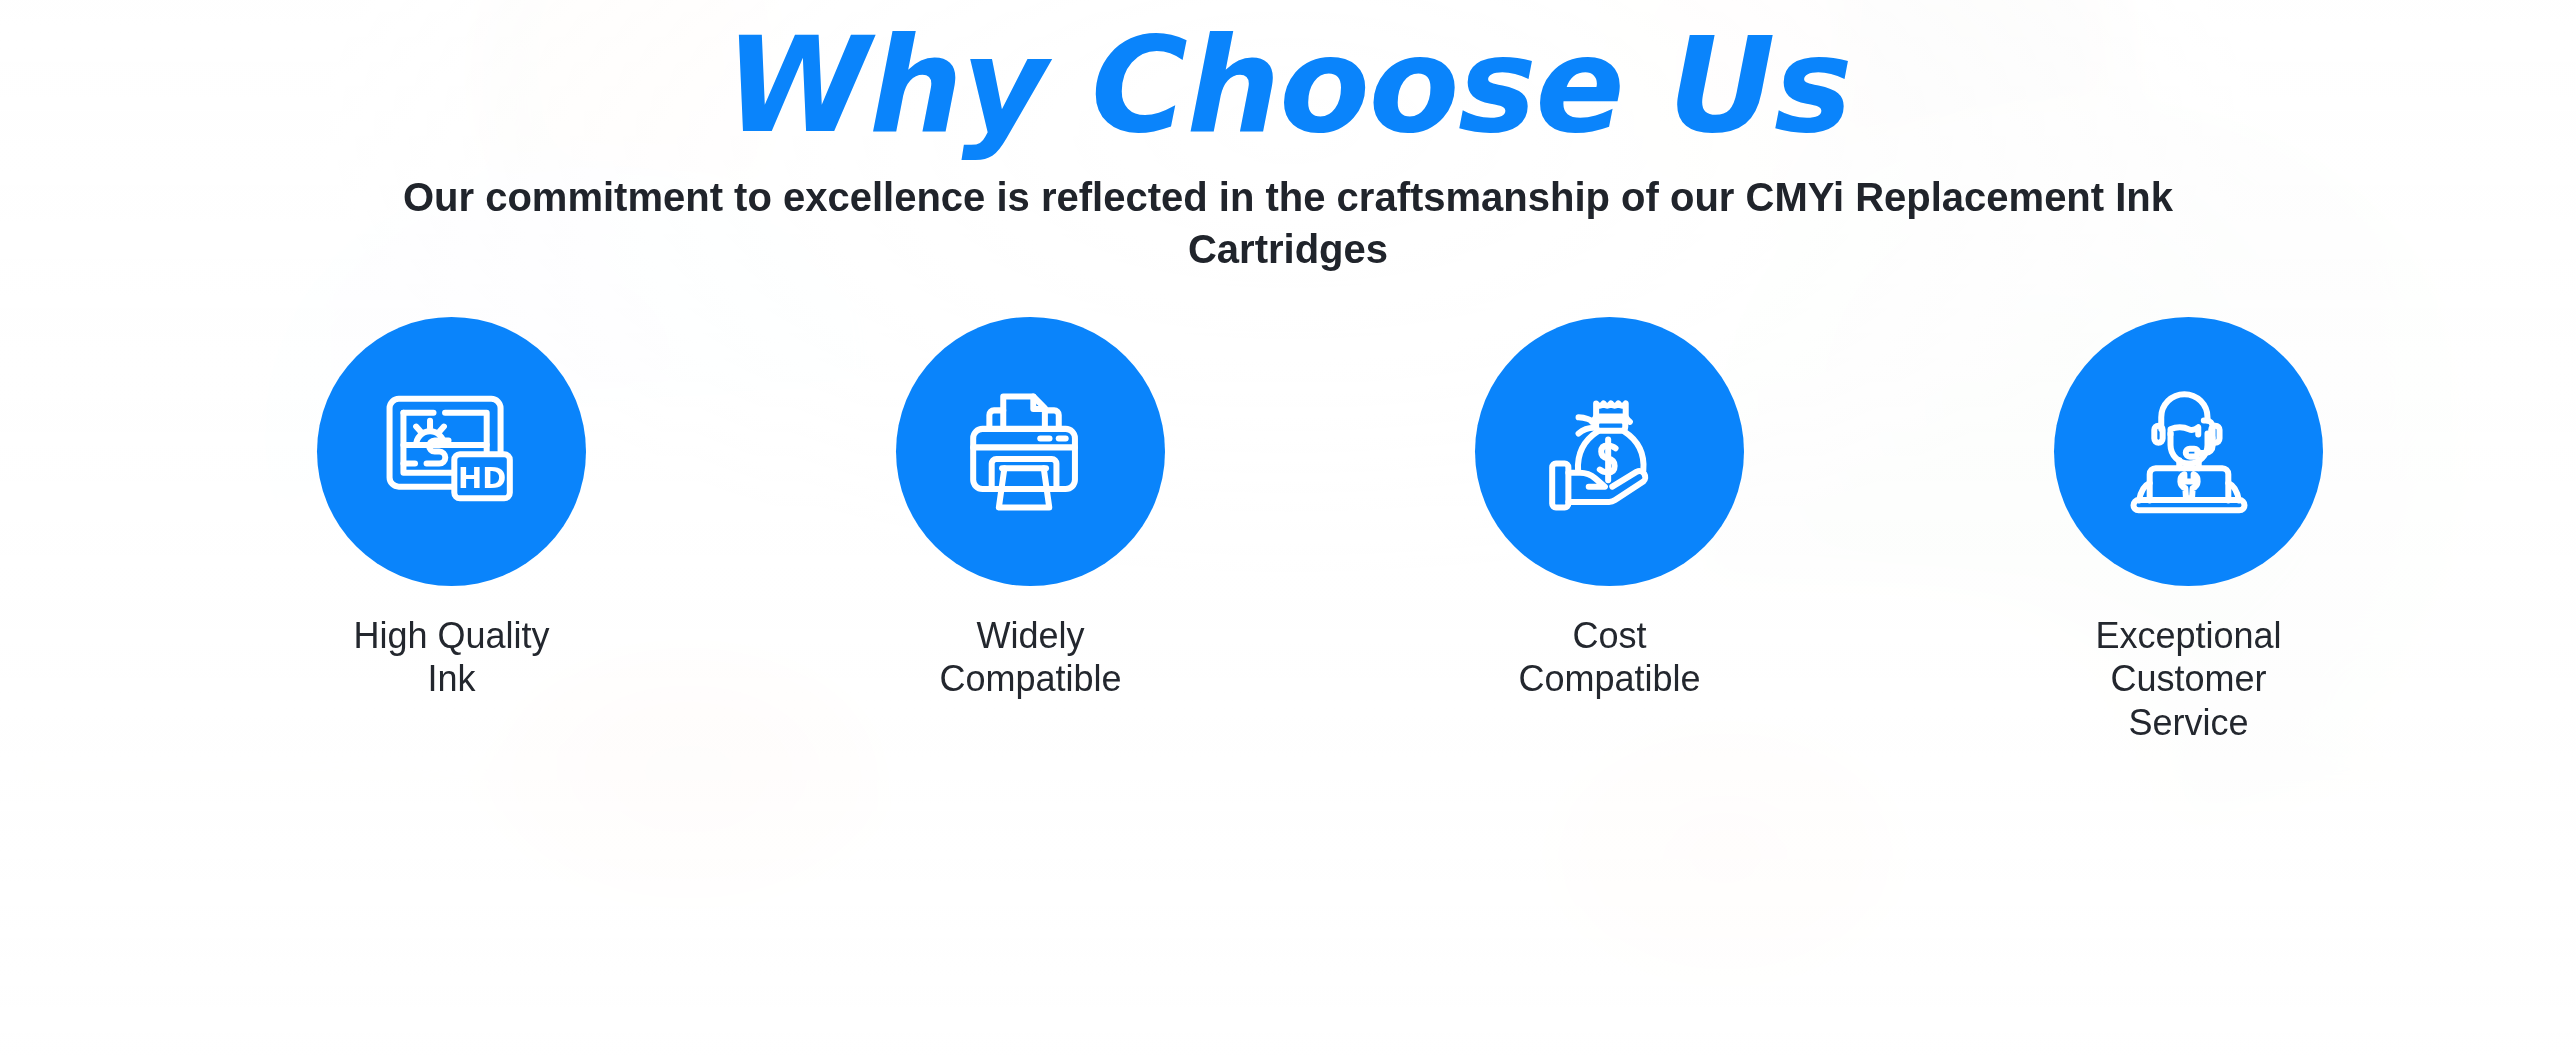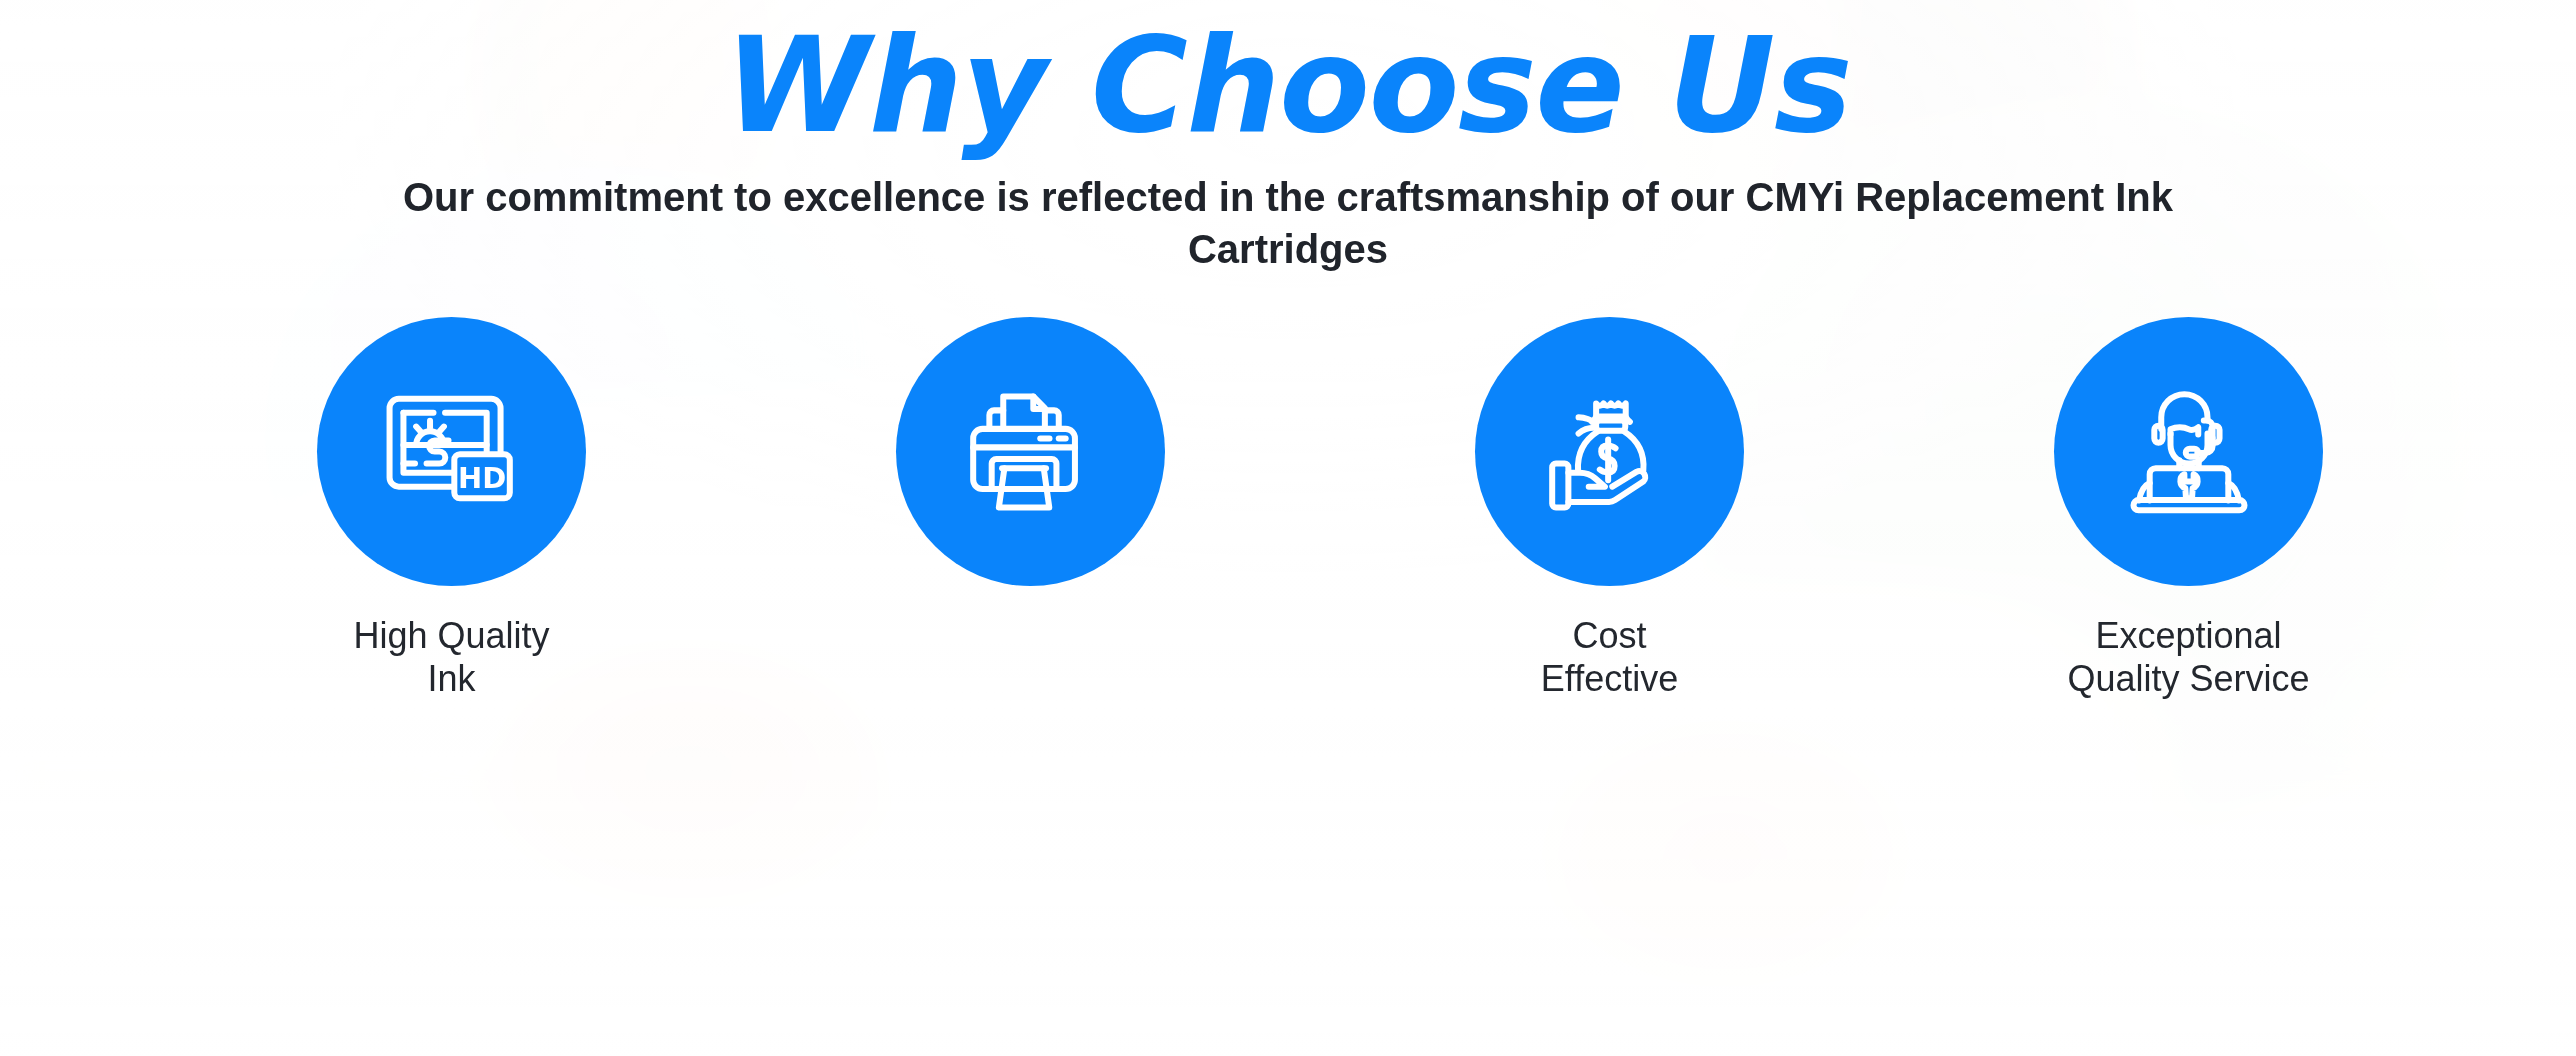--- a/index.html
+++ b/index.html
@@ -222,20 +222,22 @@
               <rect x="7" y="22" width="44" height="26" rx="4"></rect>
               <path d="M7 30h44"></path>
               <path d="M36 26.2h4"></path>
               <path d="M44 26.2h3"></path>
               <path d="M15 48V37a2 2 0 0 1 2-2h24a2 2 0 0 1 2 2v11"></path>
               <path d="M19.5 39h19"></path>
               <path d="M20.5 39l-2.4 17h21.8L37.5 39"></path>
             </svg>
           </span>
         </div>
+        <div class="feature-label">Widely
+Compatible</div>
       </div>
 
       <div class="feature">
         <div class="icon-circle">
           <span>
             <svg width="148" height="148" viewBox="0 0 64 64" fill="none" stroke="#ffffff" stroke-width="2.6" stroke-linecap="round" stroke-linejoin="round">
               <path d="M26 11q1.6 2 3.2 0 1.6 2 3.2 0 1.6 2 3.2 0 1.6 2 3.2 0v5.6H26z"></path>
               <path d="M26.2 16.6q-1 1.6-2 2.4"></path>
               <path d="M38.6 16.6q1 1.6 2 2.4"></path>
               <rect x="26" y="18.4" width="12.6" height="4.4" rx="1.6"></rect>
@@ -245,21 +247,21 @@
               <path d="M38 23q9.4 6 8.4 17"></path>
               <path d="M34.4 30.4q-1.4-1.2-3.4-1.2-2.8 0-2.8 2.6 0 2.4 2.8 3 3 .6 3 3.2 0 2.8-3 2.8-2.1 0-3.4-1.2"></path>
               <path d="M31.2 26.6v17.6"></path>
               <rect x="7" y="37" width="7" height="19" rx="1.6"></rect>
               <path d="M14 41h5q3.8 0 6.6 2.4l4.2 3.6h-7"></path>
               <path d="M14 53.6h17.6q1.4 0 2.6-.8l12.2-8a2.6 2.6 0 0 0-2.8-4.3L33 47"></path>
             </svg>
           </span>
         </div>
         <div class="feature-label">Cost
-Effective</div>
+Compatible</div>
       </div>
 
       <div class="feature">
         <div class="icon-circle">
           <span>
             <svg width="148" height="148" viewBox="0 0 64 64" fill="none" stroke="#ffffff" stroke-width="2.6" stroke-linecap="round" stroke-linejoin="round">
               <path d="M20 22v-5a10 10 0 0 1 20 0v1.4"></path>
               <path d="M38.4 18.4h1.2a2.6 2.6 0 0 1 2.6 2.6v5"></path>
               <rect x="17" y="20.6" width="3.6" height="7.4" rx="1.8"></rect>
               <rect x="41.6" y="20.6" width="3.6" height="7.4" rx="1.8"></rect>
@@ -271,19 +273,19 @@
               <path d="M36.2 35.6v3.4"></path>
               <path d="M15 53V41.6a2.6 2.6 0 0 1 2.6-2.6h28.8a2.6 2.6 0 0 1 2.6 2.6V53"></path>
               <path d="M15 45.4q-3.6 1.6-4.6 7.6"></path>
               <path d="M49 45.4q3.6 1.6 4.6 7.6"></path>
               <rect x="8" y="52.8" width="48" height="4.4" rx="2.2"></rect>
               <path d="M30 41.6a3.3 3.3 0 0 0 .4 6l.3 4.4h2.6l.3-4.4a3.3 3.3 0 0 0 .4-6v3.2h-4z"></path>
             </svg>
           </span>
         </div>
         <div class="feature-label">Exceptional
-Quality Service</div>
+Customer Service</div>
       </div>
 
     </div>
   </div>
 </div>
 
 
 </body></html>

